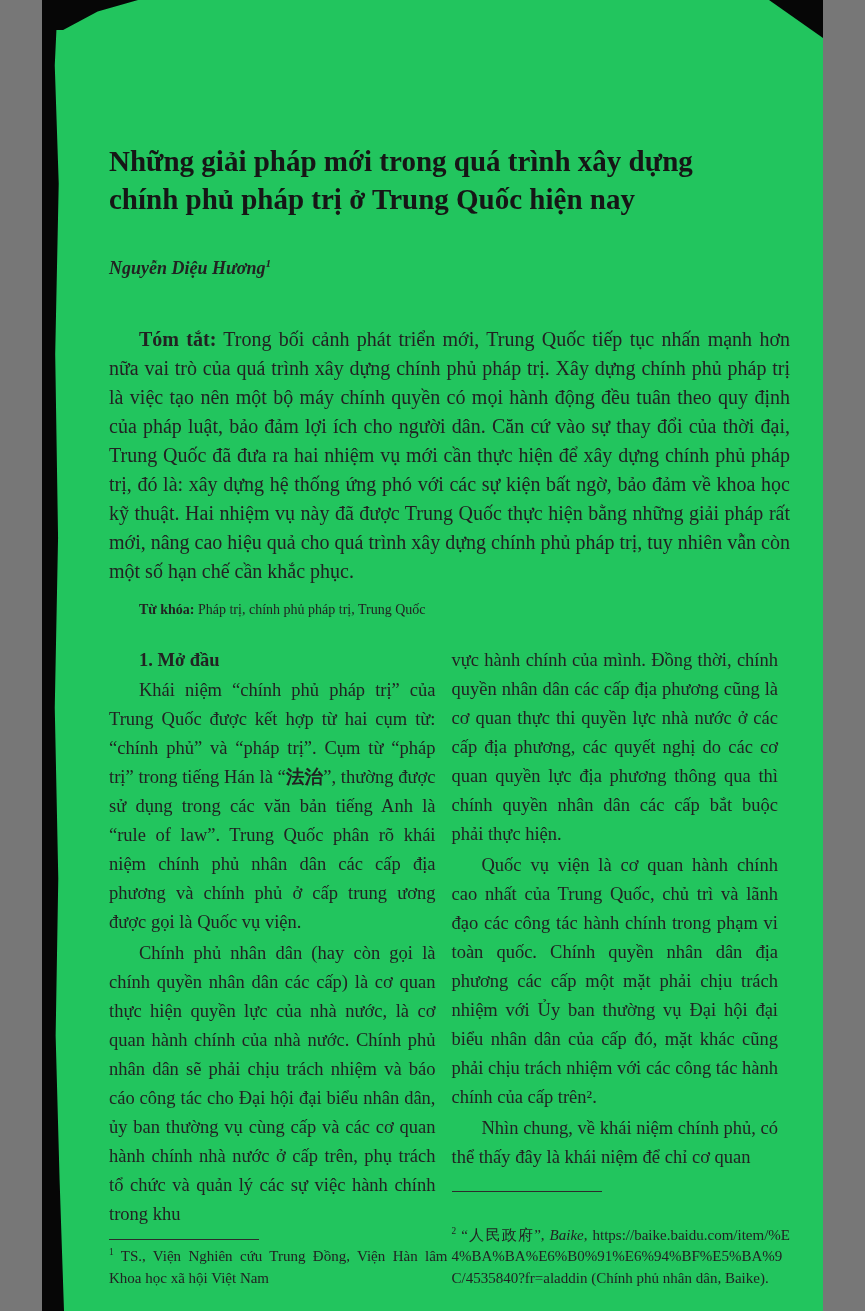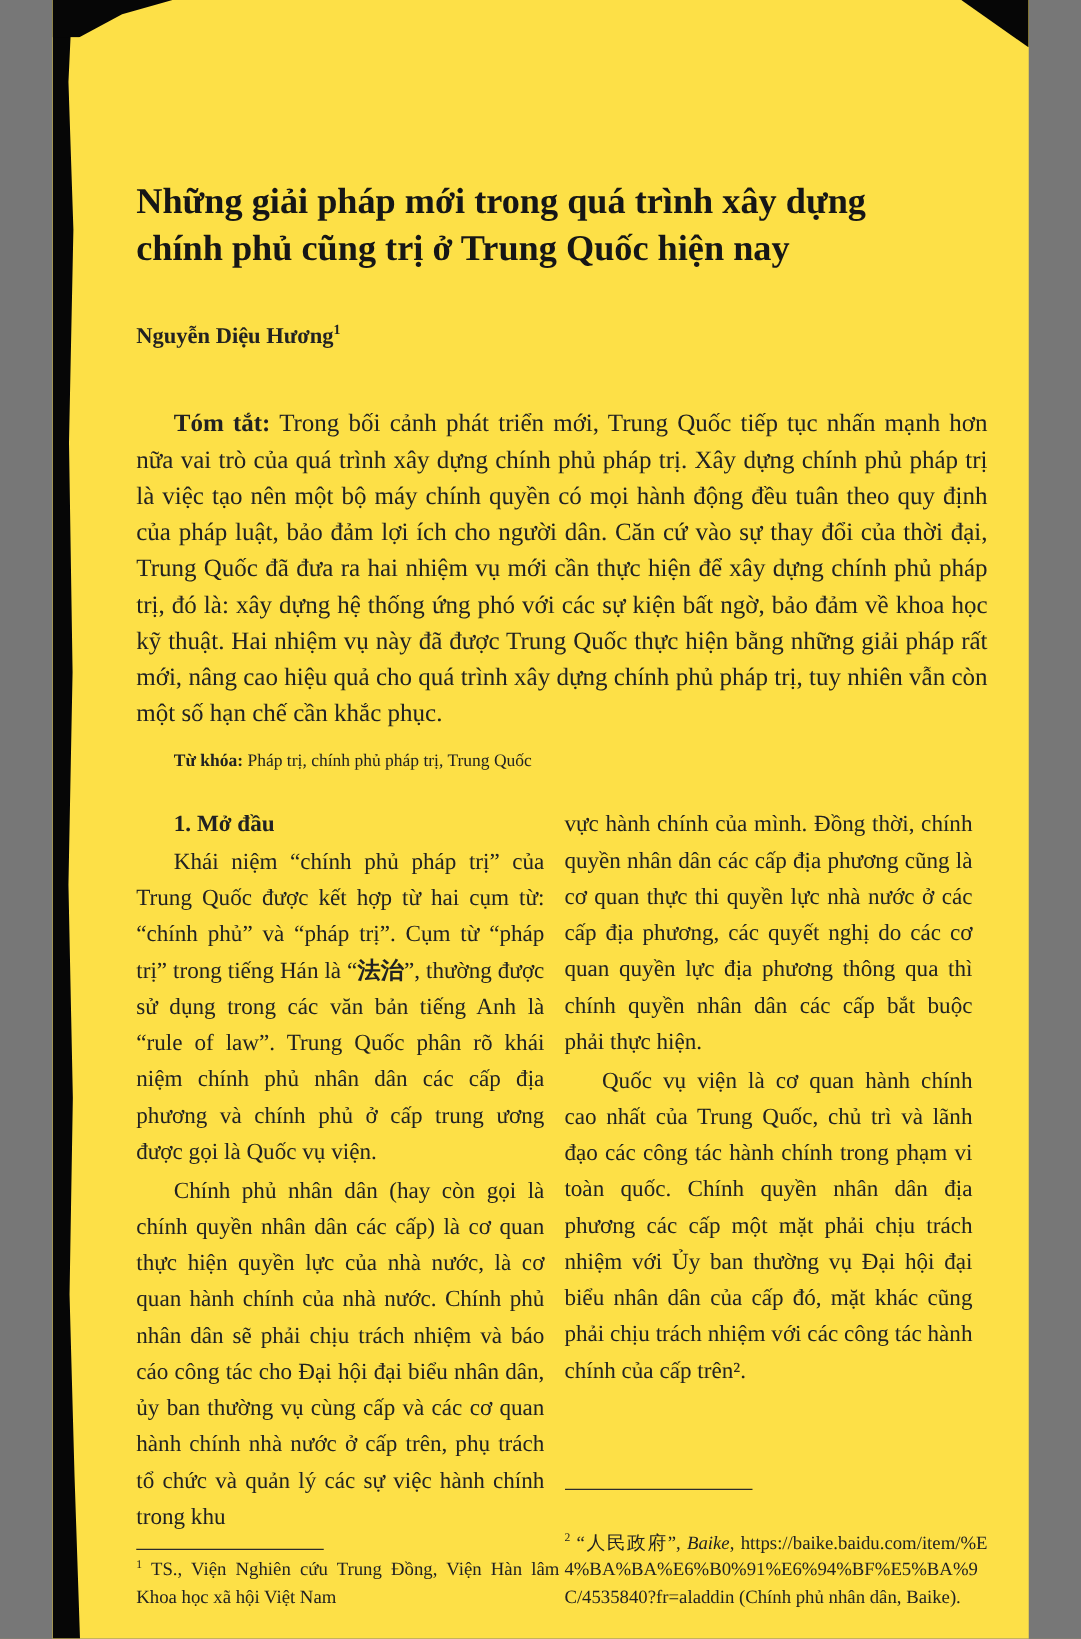--- a/index.html
+++ b/index.html
@@ -1,21 +1,21 @@
 <!DOCTYPE html>
 <html><head>
 <meta charset="utf-8">
 <style>
   html, body { margin: 0; padding: 0; background: #777; }
   .page {
     position: relative;
     width: 781px;
     height: 1311px;
     margin: 0 auto;
-    background: #fde047;
+    background: #22c55e;
     overflow: hidden;
     font-family: "Liberation Serif", "DejaVu Serif", serif;
     color: #222;
   }
 
   
   .edge-left {
     position: absolute; left: 0; top: 0; bottom: 0; width: 22px;
     background: #060606;
     clip-path: polygon(0 0, 72% 0, 58% 5%, 76% 14%, 60% 27%, 73% 41%, 58% 54%, 74% 67%, 62% 79%, 80% 90%, 100% 100%, 0 100%);
@@ -40,20 +40,21 @@
     margin: 0;
     font-size: 29px;
     line-height: 38px;
     font-weight: bold;
     color: #161616;
   }
   .author {
     margin: 40px 0 15px 0;
     font-size: 18px;
     font-weight: bold;
+    font-style: italic;
   }
   sup { font-size: 0.62em; line-height: 0; }
 
   .abstract {
     margin: 46px 0 0 0;
     font-size: 20px;
     line-height: 29px;
     text-align: justify;
     text-indent: 30px;
   }
@@ -116,21 +117,21 @@
 <body>
 
 <div class="page">
 
   <div class="edge-left"></div>
   <div class="corner-tl"></div>
   <div class="corner-tr"></div>
 
   <div class="content">
 
-    <h1 class="title"><span>Những giải pháp mới trong quá trình xây dựng</span><br><span>chính phủ cũng trị ở Trung Quốc hiện nay</span></h1>
+    <h1 class="title"><span>Những giải pháp mới trong quá trình xây dựng</span><br><span>chính phủ pháp trị ở Trung Quốc hiện nay</span></h1>
 
     <p class="author"><span>Nguyễn Diệu Hương</span><sup>1</sup></p>
 
     <p class="abstract"><b>Tóm tắt:</b> <span>Trong bối cảnh phát triển mới, Trung Quốc tiếp tục nhấn mạnh hơn nữa vai trò của quá trình xây dựng chính phủ pháp trị. Xây dựng chính phủ pháp trị là việc tạo nên một bộ máy chính quyền có mọi hành động đều tuân theo quy định của pháp luật, bảo đảm lợi ích cho người dân. Căn cứ vào sự thay đổi của thời đại, Trung Quốc đã đưa ra hai nhiệm vụ mới cần thực hiện để xây dựng chính phủ pháp trị, đó là: xây dựng hệ thống ứng phó với các sự kiện bất ngờ, bảo đảm về khoa học kỹ thuật. Hai nhiệm vụ này đã được Trung Quốc thực hiện bằng những giải pháp rất mới, nâng cao hiệu quả cho quá trình xây dựng chính phủ pháp trị, tuy nhiên vẫn còn một số hạn chế cần khắc phục.</span></p>
 
     <p class="keywords"><b>Từ khóa:</b> <span>Pháp trị, chính phủ pháp trị, Trung Quốc</span></p>
 
     <div class="columns">
 
       <div class="col">
@@ -139,20 +140,21 @@
         <p class="body-p">Chính phủ nhân dân (hay còn gọi là chính quyền nhân dân các cấp) là cơ quan thực hiện quyền lực của nhà nước, là cơ quan hành chính của nhà nước. Chính phủ nhân dân sẽ phải chịu trách nhiệm và báo cáo công tác cho Đại hội đại biểu nhân dân, ủy ban thường vụ cùng cấp và các cơ quan hành chính nhà nước ở cấp trên, phụ trách tổ chức và quản lý các sự việc hành chính trong khu</p>
         <div class="footnote-area">
           <div class="fn-rule"></div>
           <p class="footnote"><sup>1</sup> <span>TS., Viện Nghiên cứu Trung Đồng, Viện Hàn lâm Khoa học xã hội Việt Nam</span></p>
         </div>
       </div>
 
       <div class="col">
         <p class="body-p" style="text-indent:0;">vực hành chính của mình. Đồng thời, chính quyền nhân dân các cấp địa phương cũng là cơ quan thực thi quyền lực nhà nước ở các cấp địa phương, các quyết nghị do các cơ quan quyền lực địa phương thông qua thì chính quyền nhân dân các cấp bắt buộc phải thực hiện.</p>
         <p class="body-p">Quốc vụ viện là cơ quan hành chính cao nhất của Trung Quốc, chủ trì và lãnh đạo các công tác hành chính trong phạm vi toàn quốc. Chính quyền nhân dân địa phương các cấp một mặt phải chịu trách nhiệm với Ủy ban thường vụ Đại hội đại biểu nhân dân của cấp đó, mặt khác cũng phải chịu trách nhiệm với các công tác hành chính của cấp trên².</p>
+        <p class="body-p">Nhìn chung, về khái niệm chính phủ, có thể thấy đây là khái niệm để chỉ cơ quan</p>
         <div class="footnote-area">
           <div class="fn-rule"></div>
           <p class="footnote fn-break"><sup>2</sup> <span>“人民政府”, </span><i>Baike</i><span>, https://baike.baidu.com/item/%E4%BA%BA%E6%B0%91%E6%94%BF%E5%BA%9C/4535840?fr=aladdin (Chính phủ nhân dân, Baike).</span></p>
         </div>
       </div>
 
     </div>
 
     <div class="page-number">12</div>
 

